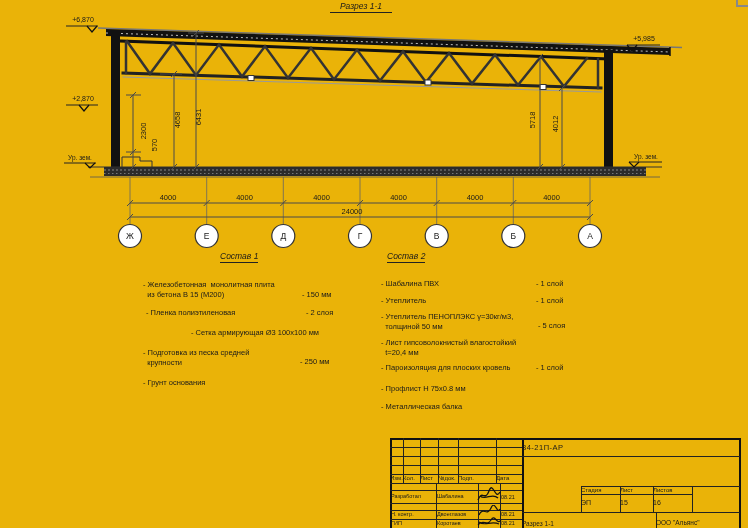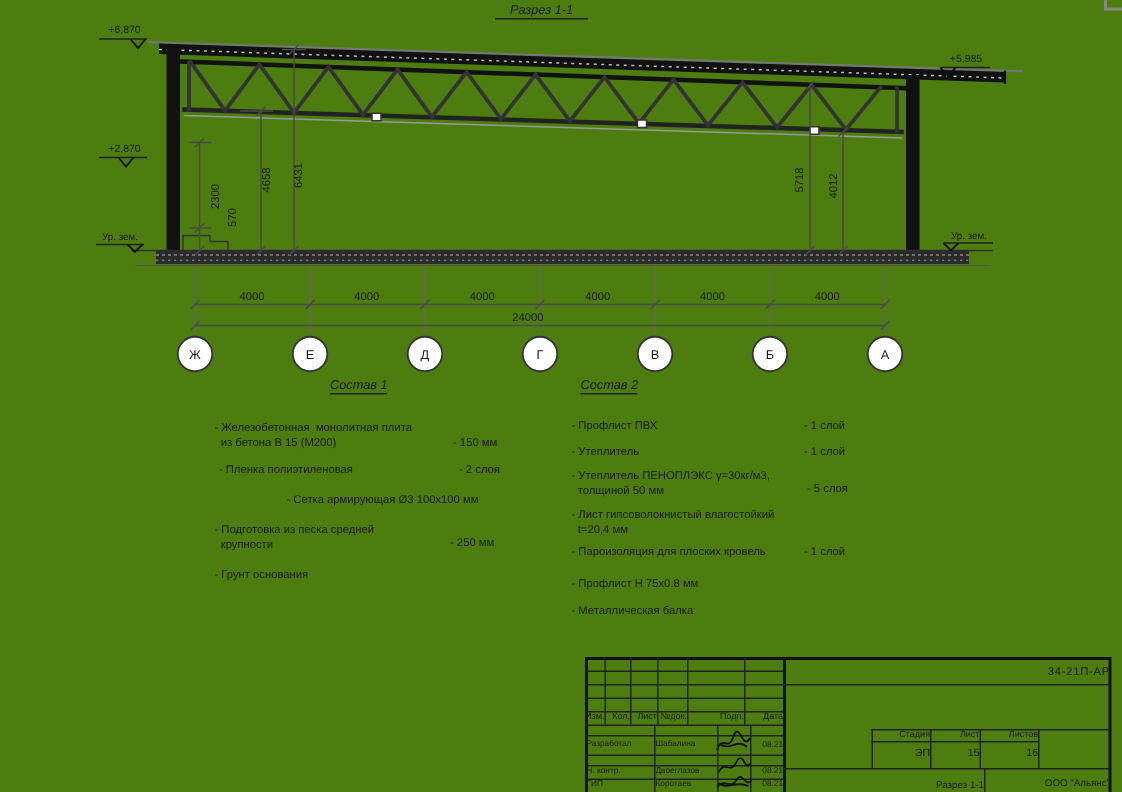--- a/index.html
+++ b/index.html
@@ -1,27 +1,27 @@
 <!DOCTYPE html>
 <html><head>
 <meta charset="utf-8">
 <style>
   html,body{margin:0;padding:0;background:#fff;}
-  .sheet{position:relative;width:748px;height:528px;background:#4d7c0f;overflow:hidden;
+  .sheet{position:relative;width:748px;height:528px;background:#eab308;overflow:hidden;
          font-family:"Liberation Sans",sans-serif;color:#1a1a1a;}
   .abs{position:absolute;}
   .view-title{font-style:italic;font-size:8.5px;border-bottom:1px solid #222;padding-bottom:1px;text-align:center;}
   .list-title{font-style:italic;font-size:8.5px;border-bottom:1px solid #222;padding-bottom:1px;}
   .item-name{font-size:7.5px;line-height:9.5px;white-space:pre-wrap;}
   .item-val{font-size:7.5px;line-height:9.5px;white-space:nowrap;}
   .hl{position:absolute;height:1px;background:#222;}
   .vl{position:absolute;width:1px;background:#222;}
   .hl2{position:absolute;height:2px;background:#111;}
   .vl2{position:absolute;width:2px;background:#111;}
-  .tb-cell{position:absolute;font-size:6px;text-align:right;overflow:hidden;white-space:nowrap;}
+  .tb-cell{position:absolute;font-size:6px;text-align:left;overflow:hidden;white-space:nowrap;}
   .tb-small{font-size:5.5px;}
   .tb-mid{font-size:7px;}
   .tb-code{font-size:7.5px;letter-spacing:.5px;}
   svg text{font-family:"Liberation Sans",sans-serif;fill:#1a1a1a;}
   .dimtxt{font-size:7.5px;}
   .elevtxt{font-size:7px;}
   .gndtxt{font-size:6.5px;}
   .axtxt{font-size:8.5px;}
 </style>
 </head>
@@ -180,21 +180,21 @@
     <div class="abs item-val" style="left:306px;top:308px;">-  2 слоя</div>
     <div class="abs item-name" style="left:143px;top:328px;width:170px;margin-left:48px;">- Сетка армирующая Ø3 100х100 мм</div>
     <div class="abs item-name" style="left:143px;top:348px;width:158px;">- Подготовка из песка средней
   крупности</div>
     <div class="abs item-val" style="left:300px;top:357px;">- 250 мм</div>
     <div class="abs item-name" style="left:143px;top:378px;width:158px;">- Грунт основания</div>
   </div>
 
   <div>
     <div class="abs list-title" style="left:387px;top:251px;">Состав 2</div>
-    <div class="abs item-name" style="left:381px;top:279px;width:158px;">- Профлист ПВХ</div>
+    <div class="abs item-name" style="left:381px;top:279px;width:158px;">- Шабалина ПВХ</div>
     <div class="abs item-val" style="left:536px;top:279px;">- 1 слой</div>
     <div class="abs item-name" style="left:381px;top:296px;width:158px;">- Утеплитель</div>
     <div class="abs item-val" style="left:536px;top:296px;">- 1 слой</div>
     <div class="abs item-name" style="left:381px;top:312px;width:170px;">- Утеплитель ПЕНОПЛЭКС γ=30кг/м3,
   толщиной 50 мм</div>
     <div class="abs item-val" style="left:538px;top:321px;">- 5 слоя</div>
     <div class="abs item-name" style="left:381px;top:338px;width:175px;">- Лист гипсоволокнистый влагостойкий
   t=20,4 мм</div>
     <div class="abs item-name" style="left:381px;top:363px;width:175px;">- Пароизоляция для плоских кровель</div>
     <div class="abs item-val" style="left:536px;top:363px;">- 1 слой</div>

